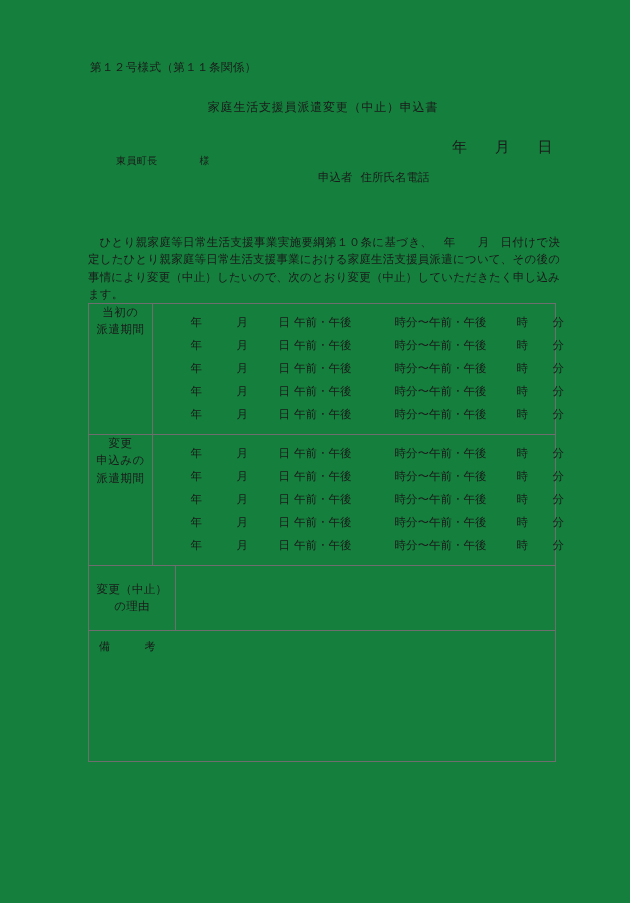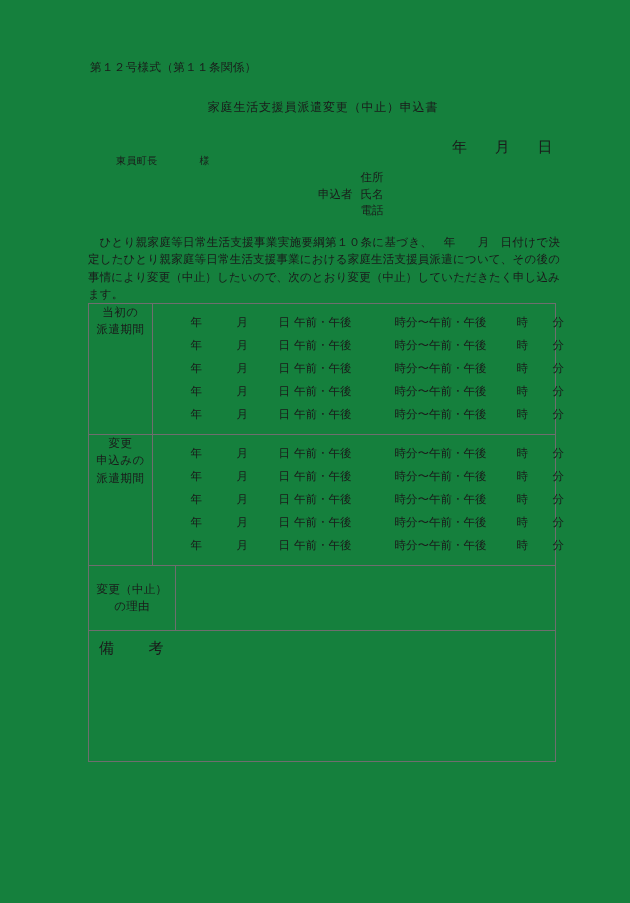--- a/index.html
+++ b/index.html
@@ -69,21 +69,21 @@
     font-size: 11.5px;
     display: flex;
     align-items: center;
     white-space: nowrap;
   }
   .applicant-label {
     margin-right: 8px;
   }
   .applicant-fields {
     display: flex;
-    flex-direction: column;
+    flex-direction: row;
     line-height: 1.45;
   }
 
   
   .body-text {
     position: absolute;
     left: 88px;
     top: 234px;
     width: 472px;
     font-size: 11.5px;
@@ -163,21 +163,21 @@
     letter-spacing: 0.3px;
     flex: 0 0 auto;
   }
   .reason-body { flex: 1 1 auto; }
 
   .remarks-row {
     min-height: 122px;
     padding: 8px 0 0 10px;
   }
   .remarks-label {
-    font-size: 15px;
+    font-size: 11px;
     letter-spacing: 0.4px;
     white-space: nowrap;
   }
   .remarks-label .sp { display: inline-block; width: 34px; }
 </style>
 </head>
 <body>
 
 <div class="page">
 

